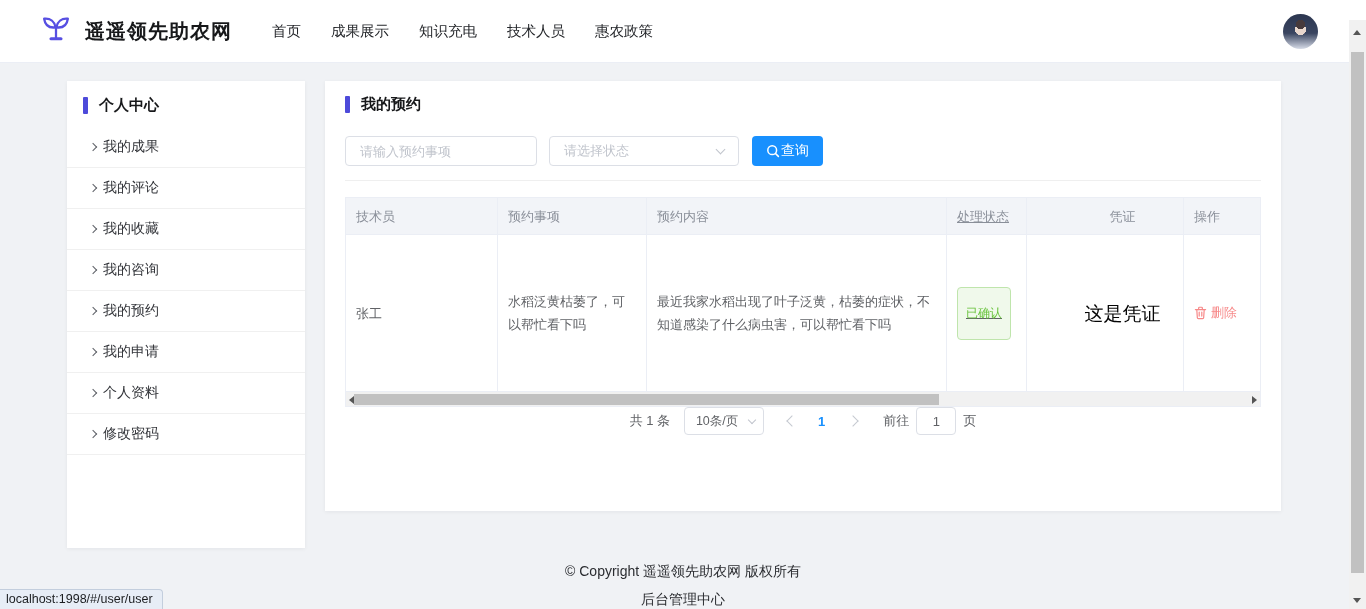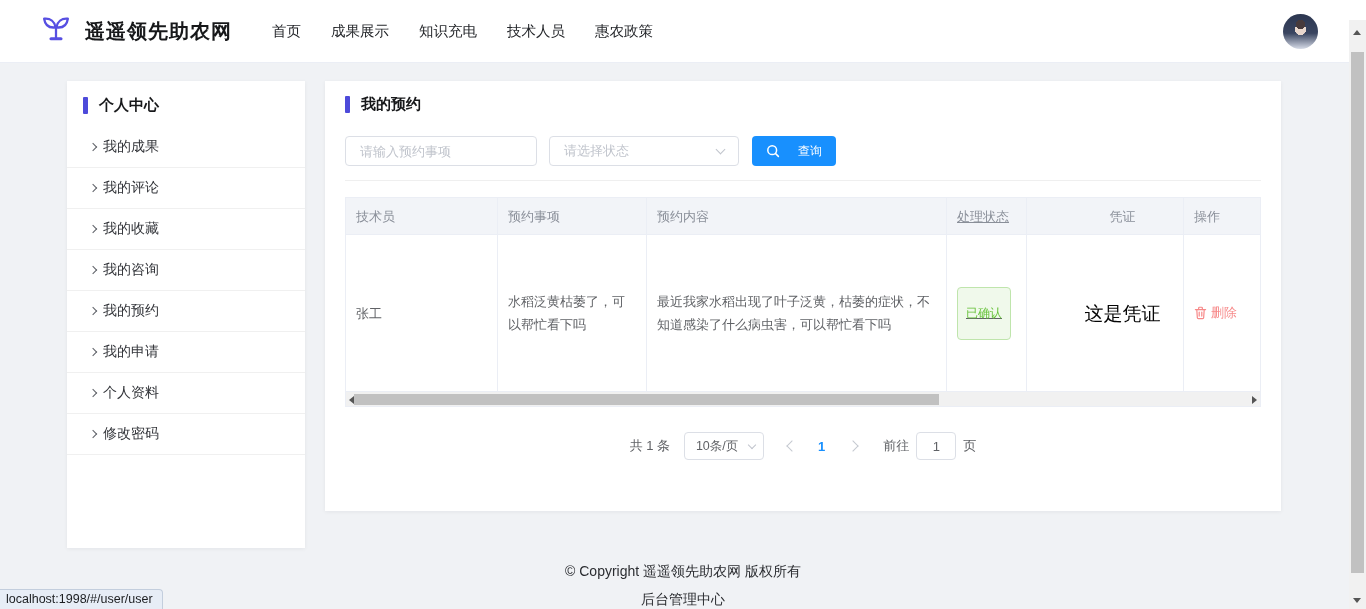--- a/index.html
+++ b/index.html
@@ -56,22 +56,22 @@
     width:190px; height:30px; border:1px solid #dcdfe6; border-radius:4px;
     margin-left:12px; display:flex; align-items:center; padding:0 14px;
     font-size:13px; color:#c0c4cc; position:relative; cursor:pointer; background:#fff;
   }
   .chev-d {
     width:7px; height:7px; border-right:1.5px solid #c0c4cc; border-bottom:1.5px solid #c0c4cc;
     transform:rotate(45deg); position:absolute; right:14px; top:9px;
   }
   .query-btn {
     margin-left:13px; height:30px; padding:0 14px; background:var(--primary,#1890fe);
-    border:none; border-radius:4px; color:#fff; font-size:12px; display:flex;
-    align-items:center; gap:18px; cursor:pointer;
+    border:none; border-radius:4px; color:#fff; font-size:14px; display:flex;
+    align-items:center; gap:1px; cursor:pointer;
     font-family:"Liberation Sans","DejaVu Sans",sans-serif;
   }
   .divider { border-bottom:1px solid #efefef; margin-top:14px; }
   
   .table { margin-top:16px; border:1px solid #ebeef5; width:916px; font-size:13px; }
   .tr { display:flex; }
   .th-row { background:var(--header-bg,#f2f4f8); height:36px; }
   .td-row { background:#fff; height:157px; border-top:1px solid #ebeef5; }
   .cell { display:flex; align-items:center; padding:0 10px; border-right:1px solid #ebeef5; line-height:23px; }
   .cell:last-child { border-right:none; }
@@ -91,21 +91,21 @@
     font-size:13px; cursor:pointer; background:none; border:none;
     font-family:"Liberation Sans","DejaVu Sans",sans-serif;
   }
   
   .h-scroll { height:15px; background:#f1f1f1; border-top:1px solid #ebeef5; position:relative; }
   .h-thumb { position:absolute; left:8px; top:2px; height:11px; width:585px; background:#c1c1c1; cursor:pointer; }
   .tri { width:0; height:0; position:absolute; }
   .tri-left  { left:3px; top:4px; border-top:4px solid transparent; border-bottom:4px solid transparent; border-right:5px solid #555; }
   .tri-right { right:3px; top:4px; border-top:4px solid transparent; border-bottom:4px solid transparent; border-left:5px solid #555; }
   
-  .pagination { margin-top:25px; display:flex; align-items:center; justify-content:center; font-size:13px; color:#606266; }
+  .pagination { display:flex; align-items:center; justify-content:center; font-size:13px; color:#606266; }
   .pg-select {
     width:80px; height:28px; border:1px solid #dcdfe6; border-radius:4px; margin-left:14px;
     display:flex; align-items:center; justify-content:center; position:relative;
     font-size:12.5px; color:#606266; cursor:pointer; padding-right:14px;
   }
   .pg-select .chev-d { right:8px; top:9px; width:6px; height:6px; }
   .pg-arrow { width:8px; height:8px; border-top:1.6px solid #c5c9d0; cursor:pointer; }
   .pg-prev { border-left:1.6px solid #c5c9d0; transform:rotate(-45deg); margin-left:24px; }
   .pg-next { border-right:1.6px solid #c5c9d0; transform:rotate(45deg); margin-left:24px; }
   .pg-num { color:var(--primary,#1890fe); font-weight:bold; margin-left:22px; cursor:pointer; }

